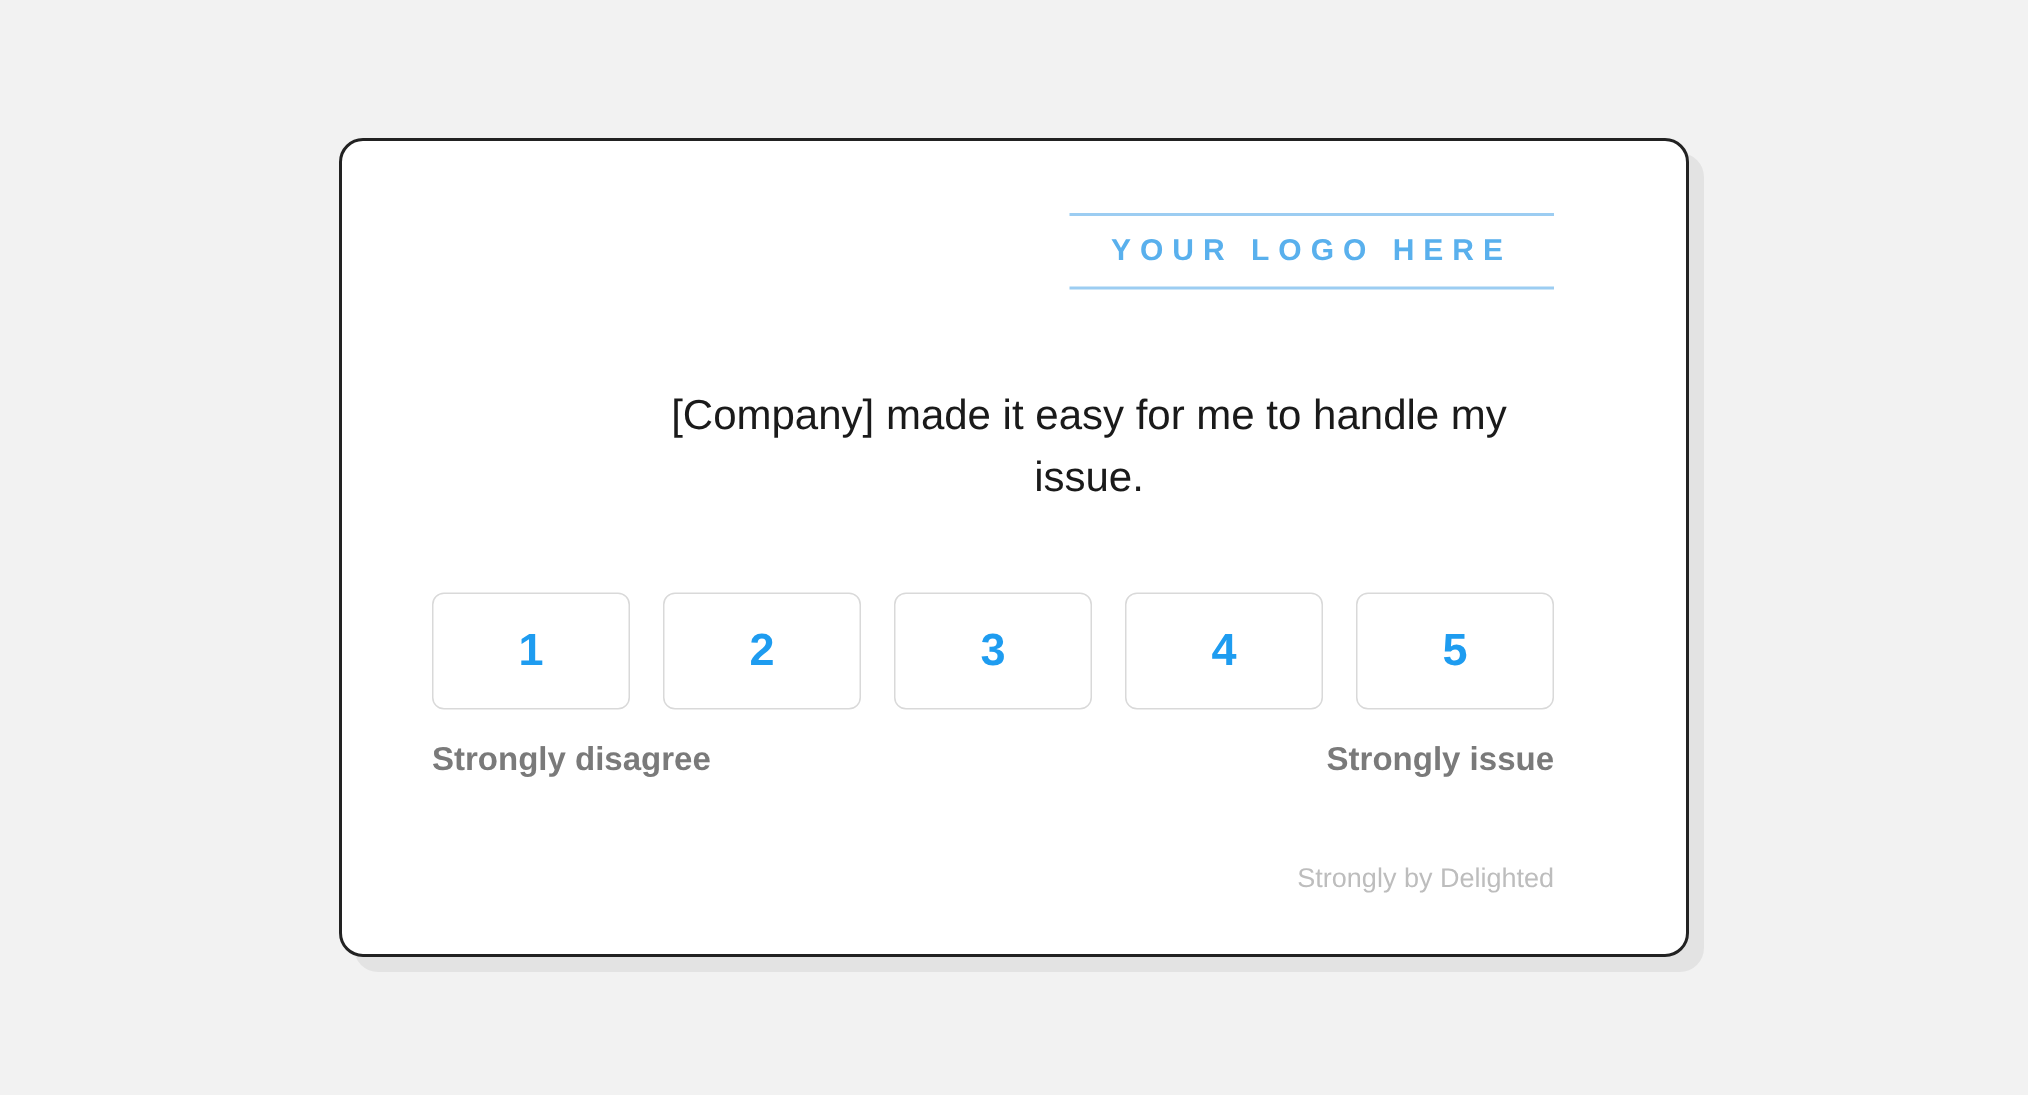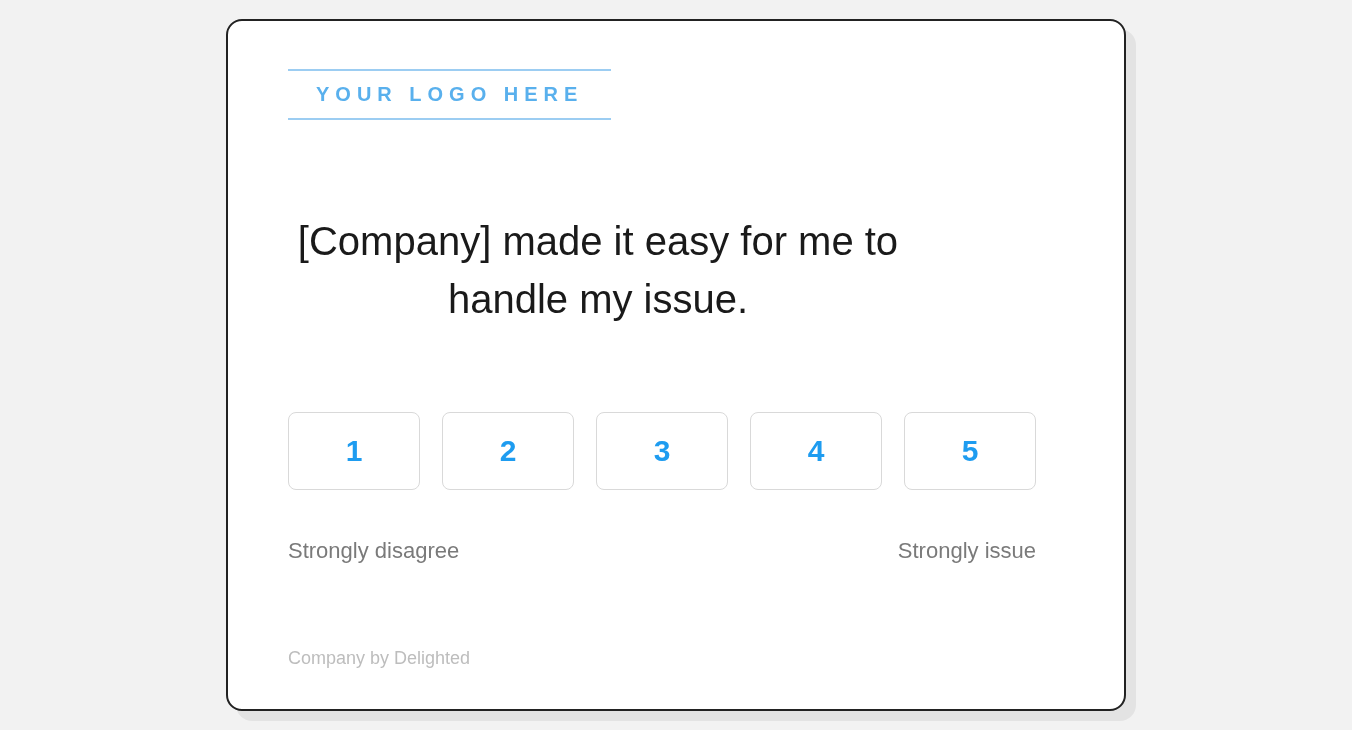--- a/index.html
+++ b/index.html
@@ -18,36 +18,35 @@
     }
     .card {
       width: 900px;
       background: #ffffff;
       border: 2px solid #222;
       border-radius: 16px;
       box-shadow: 10px 10px 0 0 rgba(0,0,0,0.06);
       padding: 48px 88px 40px 60px;
       display: flex;
       flex-direction: column;
-      align-items: flex-start;
-      gap: 28px;
+      align-items: flex-end;
     }
     .logo-placeholder {
       border-top: 2px solid #9ccdf2;
       border-bottom: 2px solid #9ccdf2;
       padding: 12px 28px;
       color: #59b0ed;
       font-size: 20px;
       font-weight: 700;
       letter-spacing: 6px;
       text-align: center;
       margin-bottom: 64px;
     }
     .question {
-      font-size: 40px;
+      font-size: 28px;
       color: #1a1a1a;
       text-align: center;
       line-height: 1.45;
       margin-bottom: 56px;
       font-weight: 400;
       max-width: 620px;
     }
     .rating-row {
       display: flex;
       gap: 22px;
@@ -71,20 +70,21 @@
       justify-content: center;
     }
     .labels-row {
       display: flex;
       justify-content: space-between;
       width: 100%;
       max-width: 760px;
       font-size: 22px;
       color: #7a7a7a;
       margin-bottom: 56px;
+      font-weight: bold;
     }
     .powered {
       font-size: 18px;
       color: #bdbdbd;
     }
     .powered .brand {
       color: #bdbdbd;
       cursor: pointer;
     }
   </style>
@@ -103,15 +103,15 @@
     <button class="rating-btn">4</button>
     <button class="rating-btn">5</button>
   </div>
 
   <div class="labels-row">
     <span>Strongly disagree</span>
     <span>Strongly issue</span>
   </div>
 
   <div class="powered">
-    <span>Company by </span><span class="brand">Delighted</span>
+    <span>Strongly by </span><span class="brand">Delighted</span>
   </div>
 </div>
 
 </body></html>

